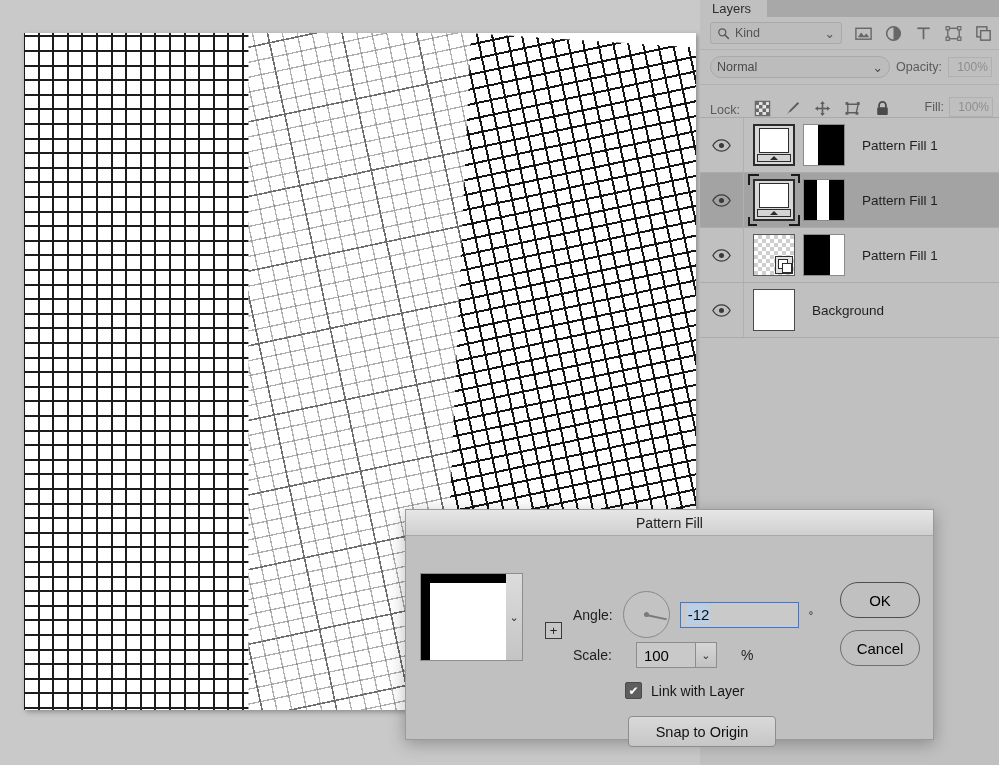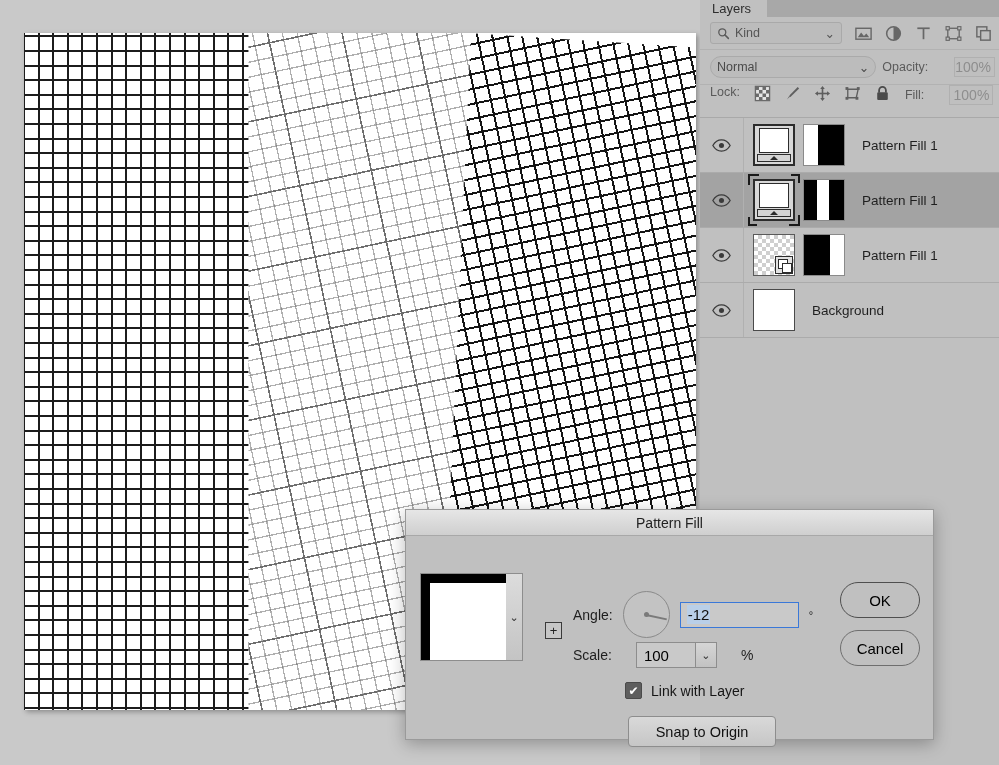--- a/index.html
+++ b/index.html
@@ -155,29 +155,28 @@
     color: #4a4a4a;
   }
   #blend-select .bl-label { flex: 1; }
   .opacity-label { font-size: 12.5px; color: #5a5a5a; }
   .num-field {
     width: 44px; height: 20px;
     background: #bfbfbf;
     border: 1px solid #b0b0b0;
     display: flex; align-items: center; justify-content: flex-end;
     padding-right: 3px;
-    font-size: 14px;
+    font-size: 12px;
     color: #8e8e8e;
-    margin-left: 20px;
   }
 
   
   #lock-row {
     height: 33px;
-    display: flex; align-items: flex-start;
+    display: flex; align-items: flex-end;
     padding: 0 4px 0 10px;
     gap: 14px;
     border-bottom: 1px solid #a9a9a9;
   }
   #lock-row .lk-label { font-size: 12.5px; color: #5a5a5a; }
   .lock-icons { display: flex; align-items: center; gap: 13px; }
   .li { width: 17px; height: 17px; display: block; }
   .fill-group { margin-left: auto; display: flex; align-items: center; gap: 5px; padding-right: 2px; }
 
   

